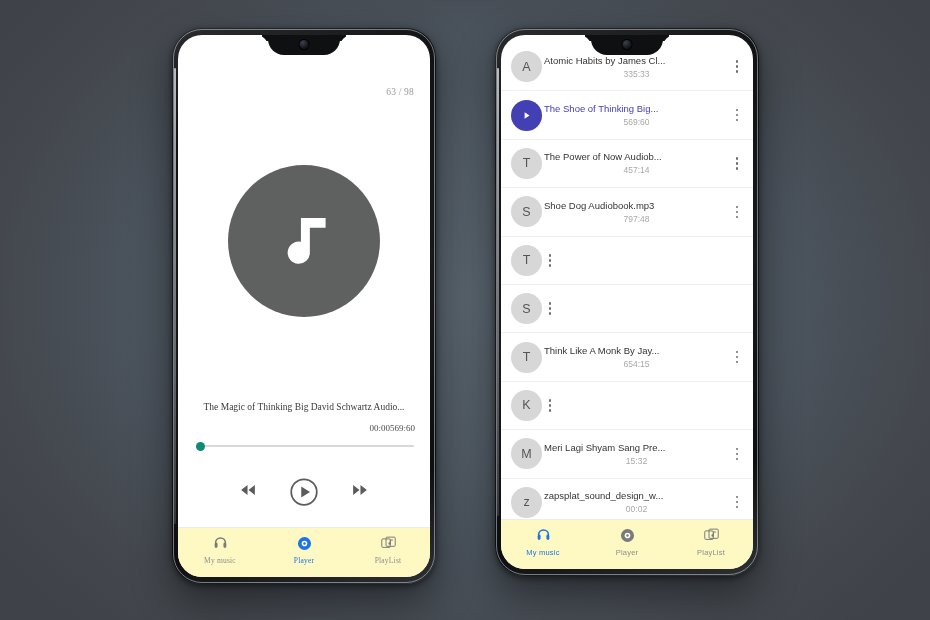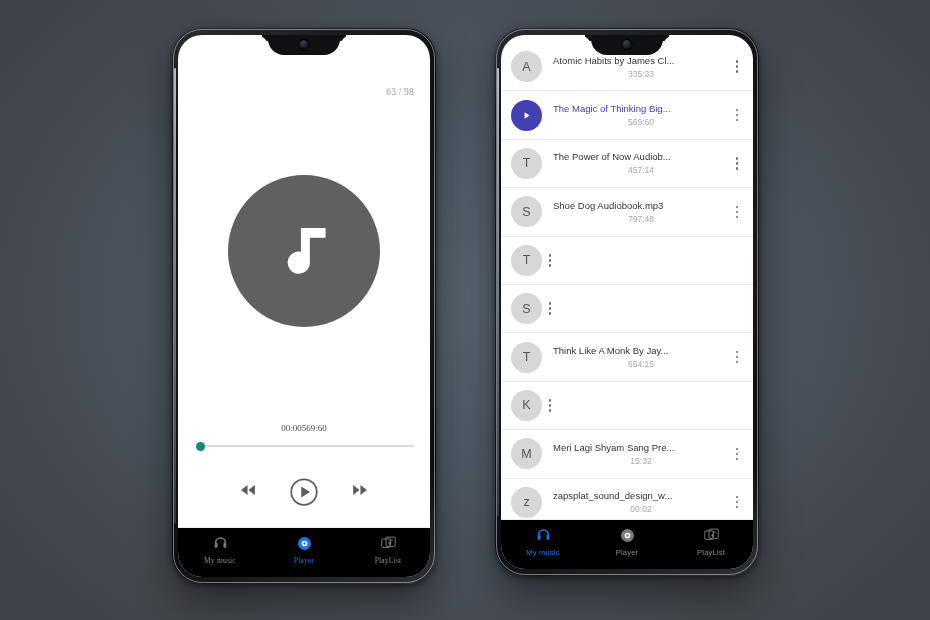--- a/index.html
+++ b/index.html
@@ -87,21 +87,21 @@
   }
   .album-art svg { width: 74px; height: 74px; }
 
   .player-meta { padding: 0 12px; }
   .track-title {
     font-size: 9.5px; color: #3a3a3a; text-align:center;
     white-space: nowrap; overflow:hidden; text-overflow: ellipsis;
     margin-bottom: 11px;
   }
   .time-row {
-    display:flex; justify-content:center;
+    display:flex; justify-content:flex-end;
     font-size: 9px; color: #4a4a4a; padding: 0 3px;
   }
   .seek {
     position: relative;
     height: 14px; margin-top: 6px; padding: 0 2px;
     display:flex; align-items:center;
   }
   .seek-track {
     position:absolute; left: 8px; right: 4px; height: 2px;
     background: #d8d8d8; border-radius: 2px;
@@ -119,21 +119,21 @@
   .transport svg { fill:#5c5c5c; }
   .btn-prev svg, .btn-next svg { width: 22px; height: 22px; }
   .btn-play { width:30px; height:30px; display:flex; align-items:center; justify-content:center; }
   .btn-play svg { width: 30px; height: 30px; }
 
   
   .bottom-nav {
     display:flex; align-items:flex-start;
     border-top: 1px solid #ececec;
     padding: 7px 0 12px 0;
-    background: #000000;
+    background: #fef9c3;
   }
   .nav-item { flex:1; display:flex; flex-direction:column; align-items:center; gap:4px; }
   .nav-item svg { width: 17px; height: 17px; }
   .nav-label { font-size: 7.5px; letter-spacing:0.2px; }
   .nav-item.inactive svg { fill: #7a7a7a; }
   .nav-item.inactive .nav-label { color: #8d8d8d; }
   .nav-item.active svg { fill: #1a73e8; }
   .nav-item.active .nav-label { color: #1a73e8; }
 
   
@@ -148,21 +148,21 @@
   }
   .avatar {
     width: 31px; height: 31px; border-radius: 50%;
     background: #d7d7d7;
     display:flex; align-items:center; justify-content:center;
     flex: 0 0 auto;
     font-size: 12.5px; color: #555; font-weight: 400;
   }
   .avatar.playing { background: #4340b4; }
   .avatar.playing svg { width: 13px; height: 13px; fill:#fff; }
-  .row-text { flex:1; min-width:0; margin-left: 11px; }
+  .row-text { flex:1; min-width:0; margin-left: 2px; }
   .row-title {
     font-size: 9.5px; color: #333;
     white-space:nowrap; overflow:hidden; text-overflow: ellipsis;
   }
   .track-row.playing .row-title { color: #4340b4; }
   .row-sub { font-size: 8.5px; color: #a8a8a8; margin-top: 3px; text-align: center; }
   .kebab { width: 16px; display:flex; flex-direction:column; align-items:center; gap:2.5px; flex:0 0 auto; }
   .kebab i { width: 2.5px; height: 2.5px; border-radius:50%; background:#6d6d6d; display:block; }
 </style>
 </head>
@@ -178,20 +178,21 @@
 
       <div class="art-wrap">
         <div class="album-art">
           <svg viewBox="0 0 24 24">
             <path fill="#ffffff" d="M11 4.5h8v3.2h-5.1v8.1a3.6 3.6 0 1 1-2.9-3.53V4.5z"></path>
           </svg>
         </div>
       </div>
 
       <div class="player-meta">
+        <div class="track-title">The Magic of Thinking Big  David Schwartz Audio...</div>
         <div class="time-row">
           <span>00:00</span>
           <span>569:60</span>
         </div>
         <div class="seek">
           <div class="seek-track"></div>
           <div class="seek-thumb" style="left: 6.2px;"></div>
         </div>
       </div>
 
@@ -263,21 +264,21 @@
               <i></i>
             </div>
           </div>
           <div class="track-row playing">
             <div class="avatar playing">
               <svg viewBox="0 0 24 24">
                 <path d="M8.5 6l9 6-9 6V6z"></path>
               </svg>
             </div>
             <div class="row-text">
-              <div class="row-title">The Magic of Thinking Big...</div>
+              <div class="row-title">The Shoe of Thinking Big...</div>
               <div class="row-sub">569:60</div>
             </div>
             <div class="kebab">
               <i></i>
               <i></i>
               <i></i>
             </div>
           </div>
           <div class="track-row">
             <div class="avatar">T</div>

